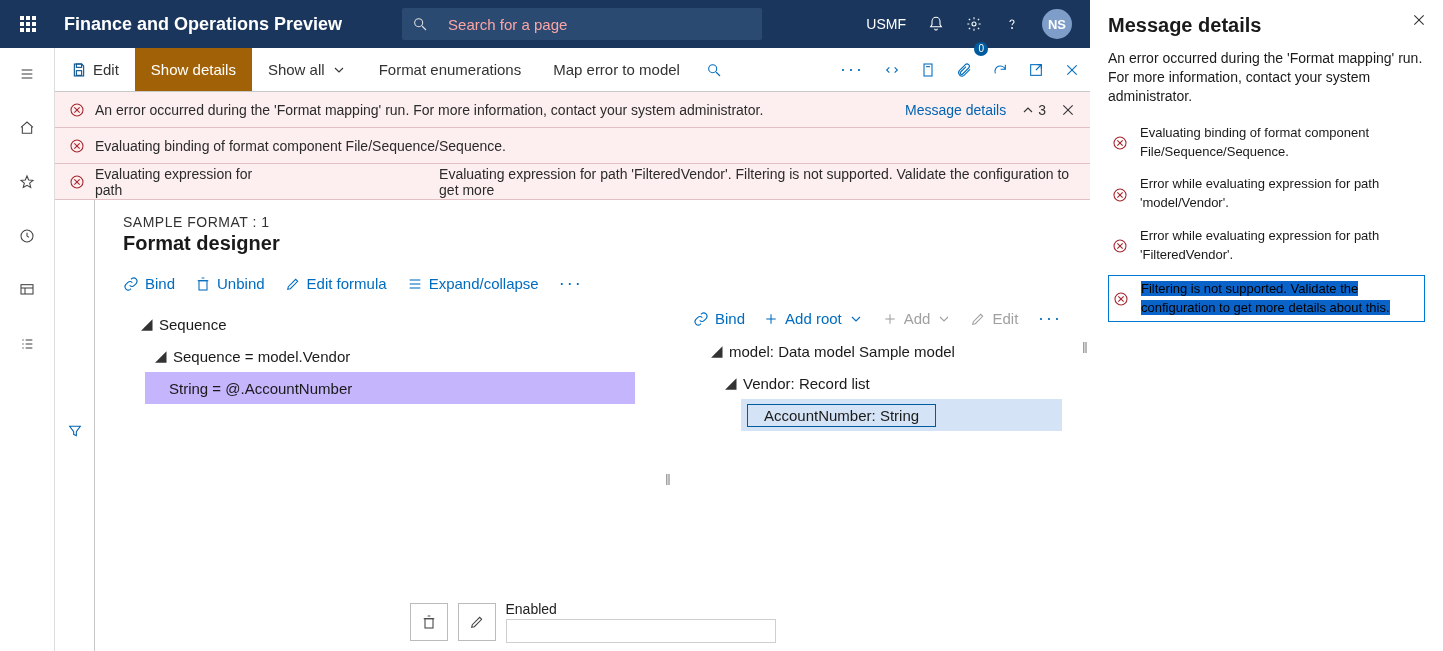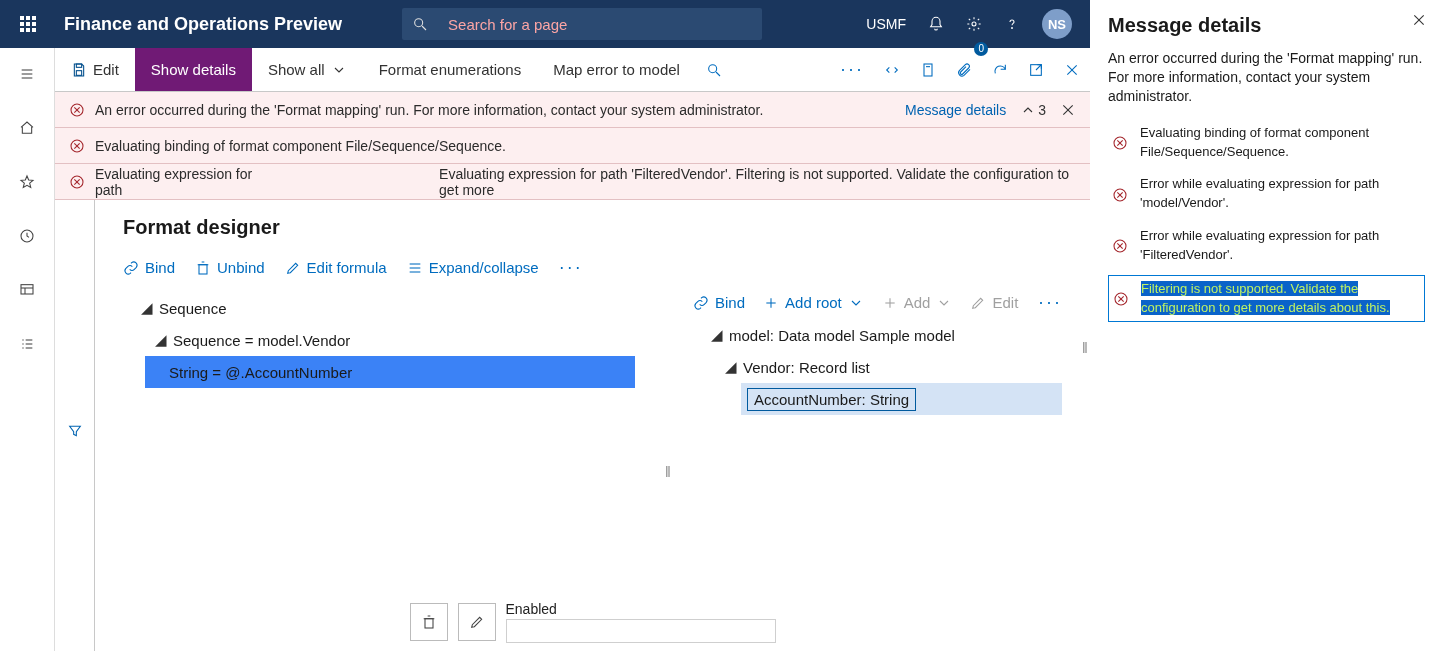--- a/index.html
+++ b/index.html
@@ -27,21 +27,21 @@
 .body-row { flex:1; display:flex; min-height:0; }
 .leftrail { width:55px; border-right:1px solid #ddd; display:flex; flex-direction:column; align-items:center; padding-top:12px; gap:26px; color:#444; }
 .leftrail .rail-btn { width:36px; height:28px; display:flex; align-items:center; justify-content:center; cursor:pointer; }
 
 .content-col { flex:1; display:flex; flex-direction:column; min-width:0; }
 
 
 .actionbar { height:44px; display:flex; align-items:center; border-bottom:1px solid #c8c8c8; background:#fff; }
 .ab-btn { height:100%; display:flex; align-items:center; gap:6px; padding:0 16px; font-size:15px; color:#323232; cursor:pointer; }
 .ab-btn.icon-only { padding:0 10px; }
-.ab-btn.primary { background:#701a75; color:#fff; }
+.ab-btn.primary { background:#a16207; color:#fff; }
 .ab-save svg{ color:#004e8c; }
 .ab-spacer { flex:1; }
 .ab-badge-wrap{ position:relative; }
 .ab-badge{ position:absolute; top:-6px; right:-6px; background:#005a9e; color:#fff; font-size:10px; border-radius:8px; padding:0 4px; line-height:14px; }
 
 
 .banner { display:flex; align-items:center; height:36px; padding:0 14px; background:#fdeff0; border-bottom:1px solid #e3c0c3; font-size:14px; color:#2b2b2b; }
 .banner .err-ico { color:#a4262c; margin-right:10px; }
 .banner .link { margin-left:auto; color:#0063b1; cursor:pointer; }
 .banner .collapse { margin-left:14px; display:flex; align-items:center; gap:2px; color:#333; }
@@ -70,44 +70,44 @@
 .splitter { width:10px; display:flex; align-items:center; justify-content:center; color:#888; }
 .right-tools { display:flex; gap:18px; align-items:center; margin-bottom:6px; flex-wrap:wrap; }
 .right-tools .tb.dis { color:#a0a0a0; }
 .right-tools .more { margin-left:auto; color:#006cbf; font-size:18px; letter-spacing:2px; }
 
 .node { display:flex; align-items:center; height:32px; font-size:15px; padding-left:6px; }
 .node .tw { width:18px; color:#333; }
 .node.depth1 { margin-left:12px; }
 .node.depth2 { margin-left:26px; }
 .node.depth3 { margin-left:48px; }
-.node.sel-light { background:#3b82f6; }
+.node.sel-light { background:#c4b5fd; }
 .node.sel-border { background:#d4e3f5; }
-.node.sel-border .boxed-txt { border:1px solid #005a9e; padding:2px 6px; background:#d4e3f5; }
+.node.sel-border .boxed-txt { border:1px solid #005a9e; padding:2px 16px; background:#d4e3f5; }
 
 .tree-left .sel-row { margin-left:22px; width:490px; }
 .tree-right .model-tree { border-left:0; }
 
 
 .bottom-row { position:absolute; bottom:8px; left:50%; transform:translateX(-50%); display:flex; align-items:center; gap:10px; }
 .sq-btn { width:38px; height:38px; border:1px solid #bbb; display:flex; align-items:center; justify-content:center; color:#444; }
 .enabled-block { display:flex; flex-direction:column; }
 .enabled-label { font-size:14px; color:#222; }
 .enabled-input { width:270px; height:24px; border:1px solid #cfcfcf; margin-top:2px; background:#fff; }
 
 
 .msg-panel { flex:1; padding:14px 18px 0 18px; position:relative; border-left:0; }
 .msg-panel .close-x { position:absolute; top:12px; right:16px; color:#333; cursor:pointer; }
 .msg-panel h2 { font-size:20px; font-weight:600; margin-bottom:12px; }
 .msg-panel .desc { font-size:14px; line-height:1.35; margin-bottom:14px; }
 .msg-list { display:flex; flex-direction:column; gap:6px; }
 .msg-item { display:flex; gap:10px; font-size:13px; line-height:1.45; padding:4px 2px; }
 .msg-item .mi-ico { color:#a4262c; flex:0 0 20px; padding-top:1px; }
 .msg-item.hl { border:1px solid #0078d4; }
-.msg-item.hl .mi-txt span { background:#0a63c9; color:#bef264; }
+.msg-item.hl .mi-txt span { background:#0a63c9; color:#000000; }
 
 .vgrip { position:absolute; top:340px; left:1082px; color:#888; font-size:14px; }
 
 svg { width:16px; height:16px; stroke:currentColor; fill:none; stroke-width:1.6; }
 </style>
 </head>
 <body>
 
 <div class="app">
 
@@ -325,20 +325,21 @@
       <div class="designer-row">
         <div class="funnel-col">
           <span class="icon">
               <svg viewBox="0 0 24 24">
                 <path d="M4 5h16l-6 8v6l-4-2v-4z"></path>
               </svg>
             </span>
         </div>
 
         <div class="main-pane">
+          <div class="crumb">SAMPLE FORMAT : 1</div>
           <div class="title">Format designer</div>
 
           <div class="tool-row">
             <div class="left-tools">
               <div class="tb">
                   <svg viewBox="0 0 24 24">
                     <path d="M10 14a5 5 0 007 0l3-3a5 5 0 00-7-7l-1 1"></path>
                     <path d="M14 10a5 5 0 00-7 0l-3 3a5 5 0 007 7l1-1"></path>
                   </svg>
                   <span>Bind</span>

